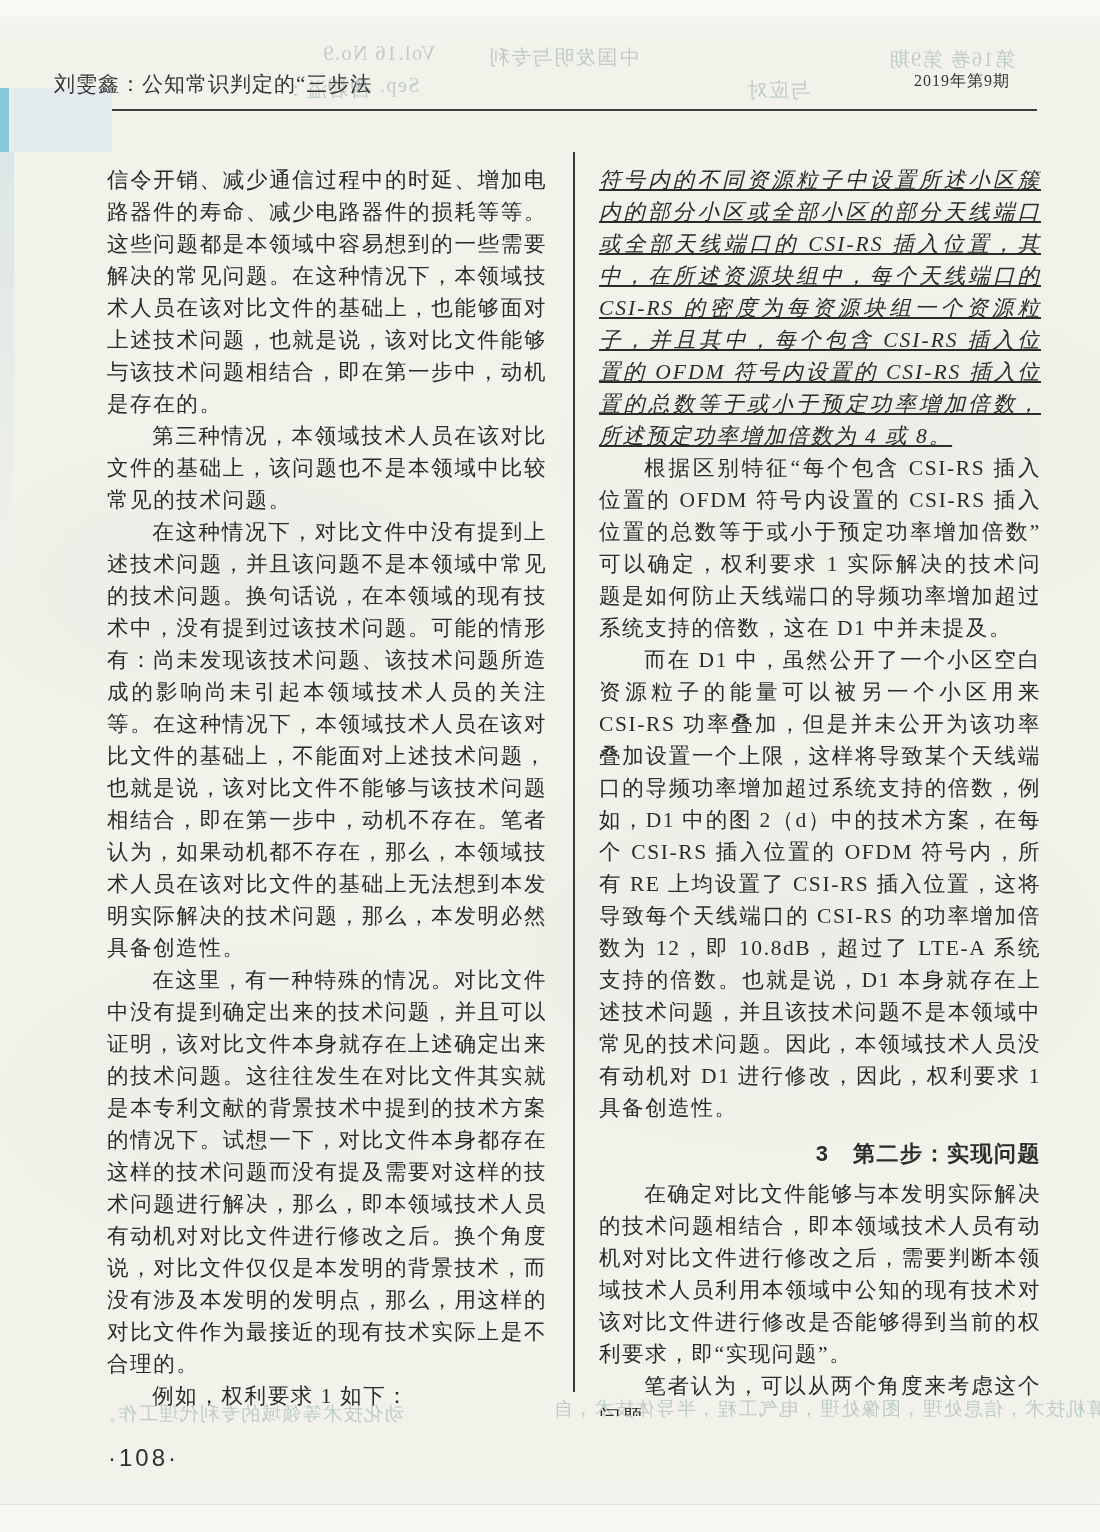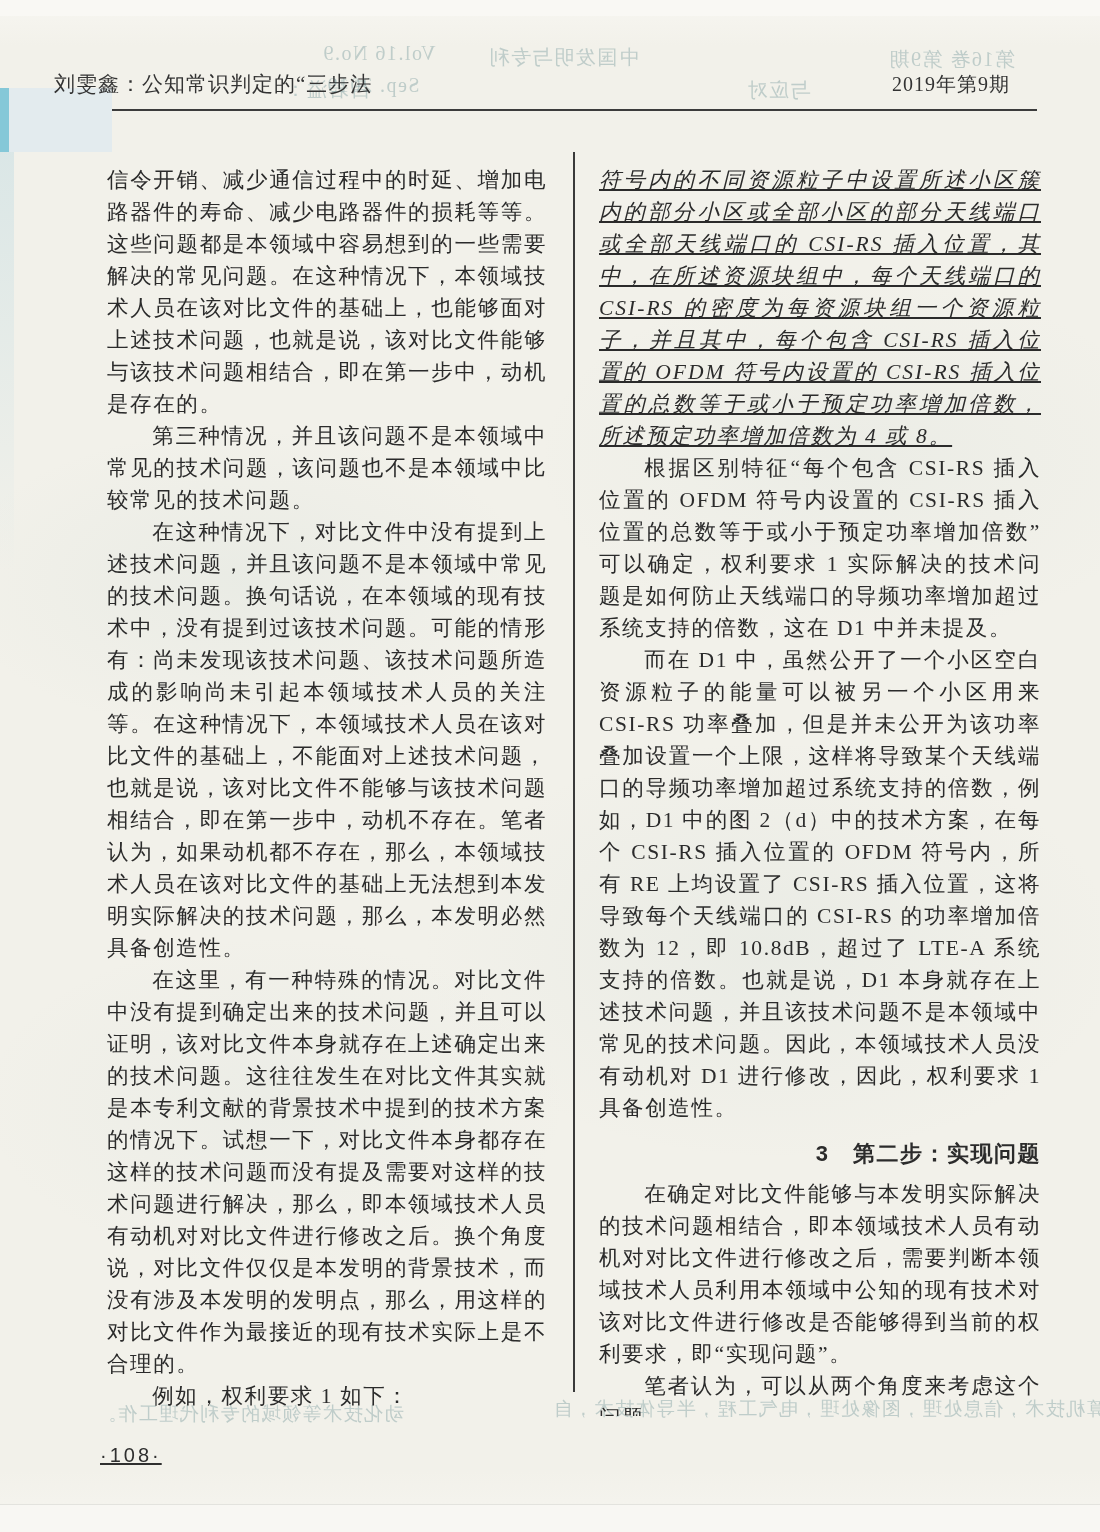--- a/index.html
+++ b/index.html
@@ -22,43 +22,42 @@
   .tab-light{position:absolute;left:8px;top:88px;width:104px;height:64px;background:#e0eaee;opacity:.85;}
   .tab-strip{position:absolute;left:0;top:88px;width:9px;height:64px;background:#85c8d8;}
   .left-tint{position:absolute;left:0;top:152px;width:14px;height:420px;background:linear-gradient(180deg,rgba(190,218,226,0.45),rgba(190,218,226,0));}
 
   .header-title{
     position:absolute;left:54px;top:70px;width:1046px;
     text-align:left;font-size:21px;letter-spacing:1px;color:#333;
   }
   .header-issue{
     position:absolute;top:71px;right:90px;
-    font-size:20px;letter-spacing:1px;color:#333;
+    font-size:16px;letter-spacing:1px;color:#333;
   }
   .rule{position:absolute;left:112px;top:109px;width:925px;height:2px;background:#3c3c3c;}
   .divider{position:absolute;left:573px;top:152px;width:2px;height:1240px;background:#3a3a3a;}
 
   .col{position:absolute;top:164px;height:1252px;overflow:hidden;
        font-size:21.5px;line-height:32px;letter-spacing:1.6px;text-align:justify;}
   .col-left{left:107px;width:440px;}
   .col-right{left:599px;width:442px;}
   .col p{margin:0;padding:0;}
   .indent{text-indent:2.1em;}
   .claim{font-style:italic;letter-spacing:2px;text-decoration:underline;}
   .sec-heading{
     margin:14px 0 8px 0 !important;
     font-weight:bold;font-size:22px;letter-spacing:1.5px;
     font-family:"Liberation Sans","DejaVu Sans",sans-serif;
     text-align:right;
   }
   .pagenum{
-    position:absolute;left:100px;top:1444px;
-    font-size:20px;letter-spacing:3px;color:#2f2f2f;
+    position:absolute;left:108px;top:1444px;
+    font-size:24px;letter-spacing:3px;color:#2f2f2f;
     font-family:"Liberation Sans","DejaVu Sans",sans-serif;
-    text-decoration:underline;
   }
 
   .bleed{position:absolute;inset:0;pointer-events:none;}
   .mirror{
     position:absolute;
     transform:scaleX(-1);
     color:rgba(121,156,158,0.42);
     filter:blur(0.6px);
     white-space:nowrap;
     font-size:20px;letter-spacing:1.5px;
@@ -88,21 +87,21 @@
   <div class="left-tint"></div>
 
   <div class="header-title">刘雯鑫：公知常识判定的“三步法</div>
   <div class="header-issue">2019年第9期</div>
   <div class="rule"></div>
 
   <div class="divider"></div>
 
   <div class="col col-left">
     <p>信令开销、减少通信过程中的时延、增加电路器件的寿命、减少电路器件的损耗等等。这些问题都是本领域中容易想到的一些需要解决的常见问题。在这种情况下，本领域技术人员在该对比文件的基础上，也能够面对上述技术问题，也就是说，该对比文件能够与该技术问题相结合，即在第一步中，动机是存在的。</p>
-    <p class="indent">第三种情况，并且该问题不是本领域中常见的技术问题，该问题也不是本领域中比较常见的技术问题。</p>
+    <p class="indent">第三种情况，本领域技术人员在该对比文件的基础上，该问题也不是本领域中比较常见的技术问题。</p>
     <p class="indent">在这种情况下，对比文件中没有提到上述技术问题，并且该问题不是本领域中常见的技术问题。换句话说，在本领域的现有技术中，没有提到过该技术问题。可能的情形有：尚未发现该技术问题、该技术问题所造成的影响尚未引起本领域技术人员的关注等。在这种情况下，本领域技术人员在该对比文件的基础上，不能面对上述技术问题，也就是说，该对比文件不能够与该技术问题相结合，即在第一步中，动机不存在。笔者认为，如果动机都不存在，那么，本领域技术人员在该对比文件的基础上无法想到本发明实际解决的技术问题，那么，本发明必然具备创造性。</p>
     <p class="indent">在这里，有一种特殊的情况。对比文件中没有提到确定出来的技术问题，并且可以证明，该对比文件本身就存在上述确定出来的技术问题。这往往发生在对比文件其实就是本专利文献的背景技术中提到的技术方案的情况下。试想一下，对比文件本身都存在这样的技术问题而没有提及需要对这样的技术问题进行解决，那么，即本领域技术人员有动机对对比文件进行修改之后。换个角度说，对比文件仅仅是本发明的背景技术，而没有涉及本发明的发明点，那么，用这样的对比文件作为最接近的现有技术实际上是不合理的。</p>
     <p class="indent">例如，权利要求 1 如下：</p>
 
   </div>
 
   <div class="col col-right">
     <p class="claim">符号内的不同资源粒子中设置所述小区簇内的部分小区或全部小区的部分天线端口或全部天线端口的 CSI-RS 插入位置，其中，在所述资源块组中，每个天线端口的 CSI-RS 的密度为每资源块组一个资源粒子，并且其中，每个包含 CSI-RS 插入位置的 OFDM 符号内设置的 CSI-RS 插入位置的总数等于或小于预定功率增加倍数，所述预定功率增加倍数为 4 或 8。</p>
     <p class="indent">根据区别特征“每个包含 CSI-RS 插入位置的 OFDM 符号内设置的 CSI-RS 插入位置的总数等于或小于预定功率增加倍数”可以确定，权利要求 1 实际解决的技术问题是如何防止天线端口的导频功率增加超过系统支持的倍数，这在 D1 中并未提及。</p>
     <p class="indent">而在 D1 中，虽然公开了一个小区空白资源粒子的能量可以被另一个小区用来 CSI-RS 功率叠加，但是并未公开为该功率叠加设置一个上限，这样将导致某个天线端口的导频功率增加超过系统支持的倍数，例如，D1 中的图 2（d）中的技术方案，在每个 CSI-RS 插入位置的 OFDM 符号内，所有 RE 上均设置了 CSI-RS 插入位置，这将导致每个天线端口的 CSI-RS 的功率增加倍数为 12，即 10.8dB，超过了 LTE-A 系统支持的倍数。也就是说，D1 本身就存在上述技术问题，并且该技术问题不是本领域中常见的技术问题。因此，本领域技术人员没有动机对 D1 进行修改，因此，权利要求 1 具备创造性。</p>

